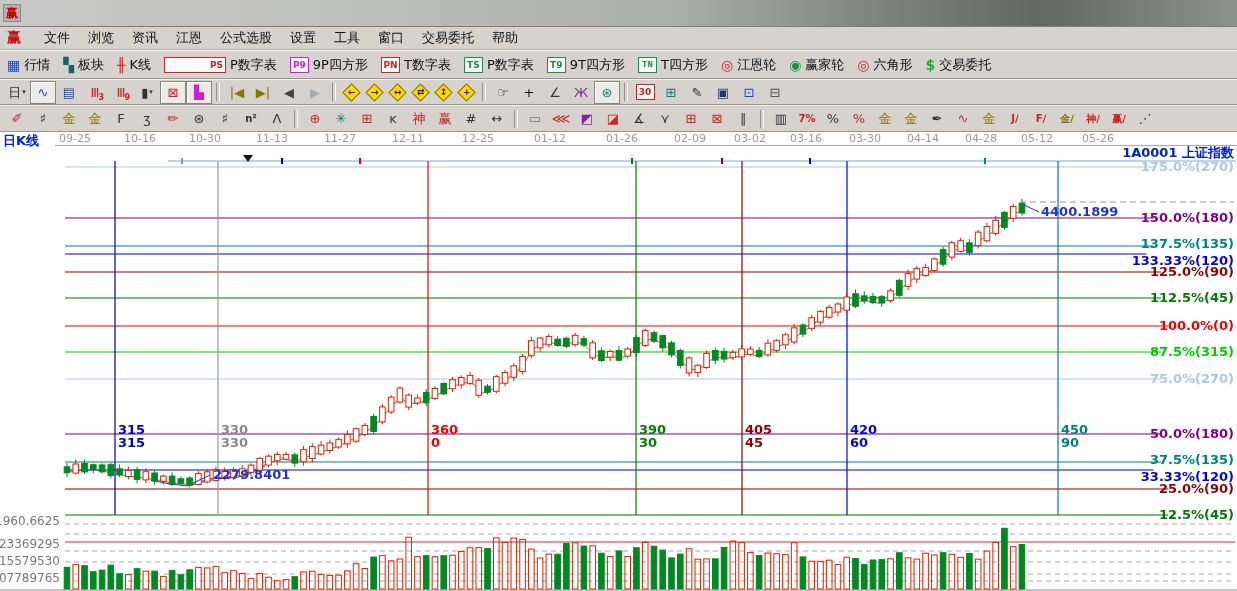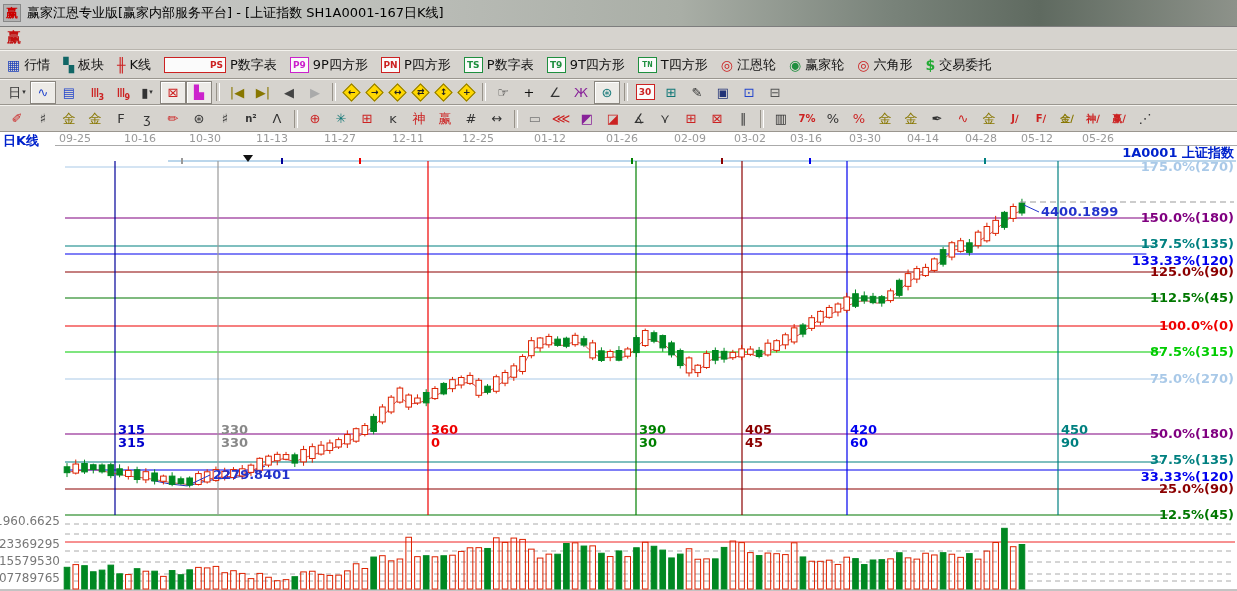--- a/index.html
+++ b/index.html
@@ -35,25 +35,25 @@
   .dia span{transform:rotate(-45deg);font-size:9px;font-weight:bold;color:#222;line-height:1;}
   .chart{position:relative;width:1237px;height:463px;background:#fff;}
   .chart svg{position:absolute;left:0;top:0;}
   svg text{font-family:"DejaVu Sans","Liberation Sans",sans-serif;}
 </style>
 </head>
 <body>
 
 <div class="titlebar">
   <span class="tlogo">赢</span>
-  <span class="ttext">赢家江恩专业版[赢家内部服务平台] - [上证指数  SH1A0001-167日K线]</span>
 </div>
 
 <div class="menubar">
   <span class="mlogo">赢</span>
+  <span id="menu-items"><span class="mi">文件</span><span class="mi">浏览</span><span class="mi">资讯</span><span class="mi">江恩</span><span class="mi">公式选股</span><span class="mi">设置</span><span class="mi">工具</span><span class="mi">窗口</span><span class="mi">交易委托</span><span class="mi">帮助</span></span>
 </div>
 
 <div class="tb" id="tb1">
     <div class="t1i">
       <span class="glyph" style="color: rgb(34, 68, 187);">▦</span>
       <span>行情</span>
     </div>
     <div class="t1i">
       <span class="glyph" style="color: rgb(17, 102, 102);">▚</span>
       <span>板块</span>
@@ -65,21 +65,21 @@
     <div class="t1i">
       <span class="badge" style="color: rgb(204, 34, 34); border-color: rgb(204, 34, 34); padding-left: 44px;">PS</span>
       <span>P数字表</span>
     </div>
     <div class="t1i">
       <span class="badge" style="color: rgb(204, 34, 204); border-color: rgb(204, 34, 204);">P9</span>
       <span>9P四方形</span>
     </div>
     <div class="t1i">
       <span class="badge" style="color: rgb(204, 34, 34); border-color: rgb(204, 34, 34);">PN</span>
-      <span>P四方形</span>
+      <span>T数字表</span>
     </div>
     <div class="t1i">
       <span class="badge" style="color: rgb(31, 143, 63); border-color: rgb(31, 143, 63);">TS</span>
       <span>P数字表</span>
     </div>
     <div class="t1i">
       <span class="badge" style="color: rgb(31, 143, 63); border-color: rgb(31, 143, 63);">T9</span>
       <span>9T四方形</span>
     </div>
     <div class="t1i">

